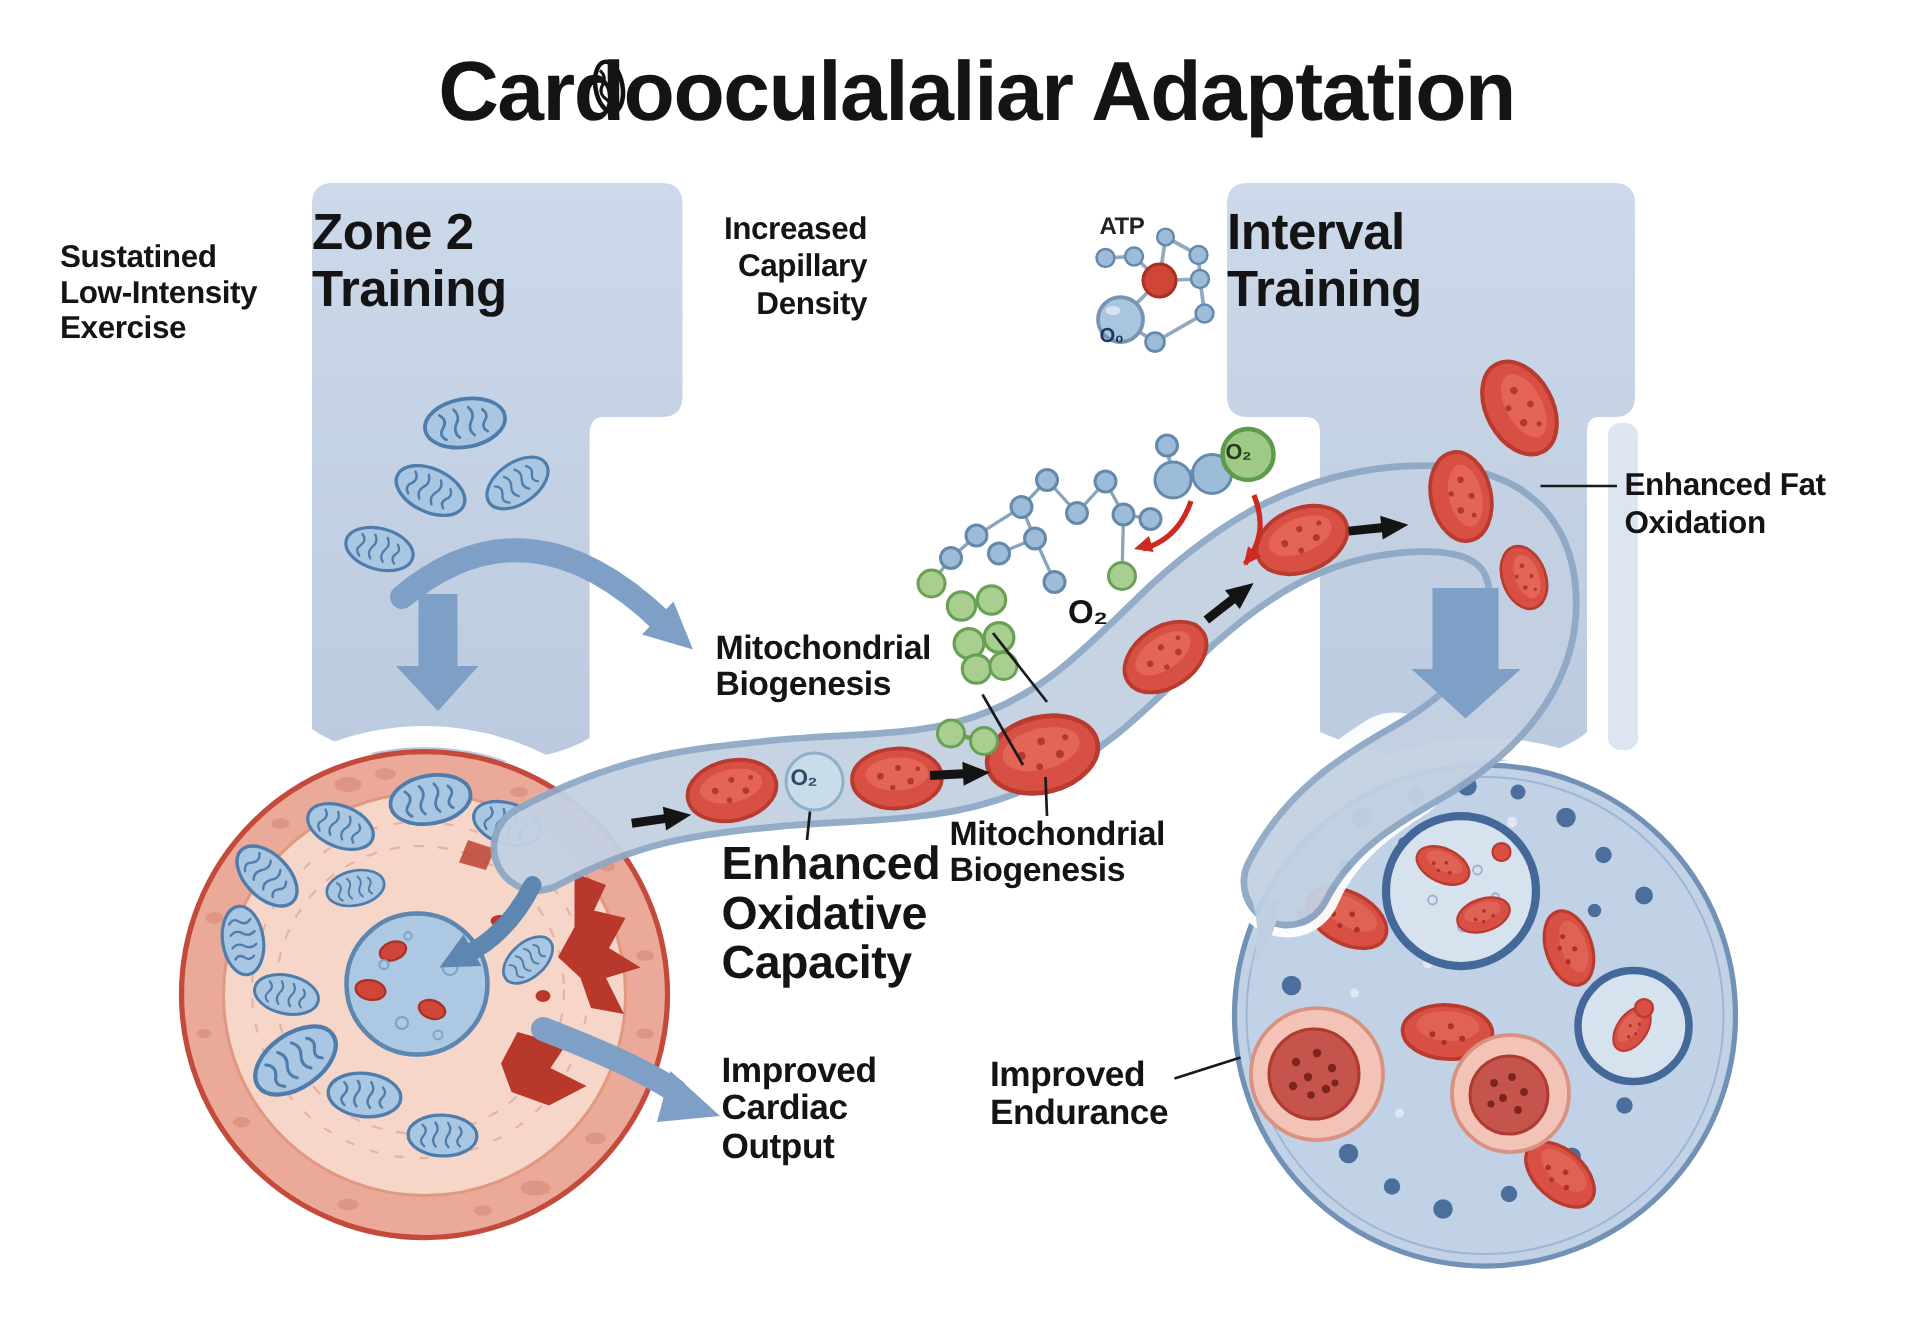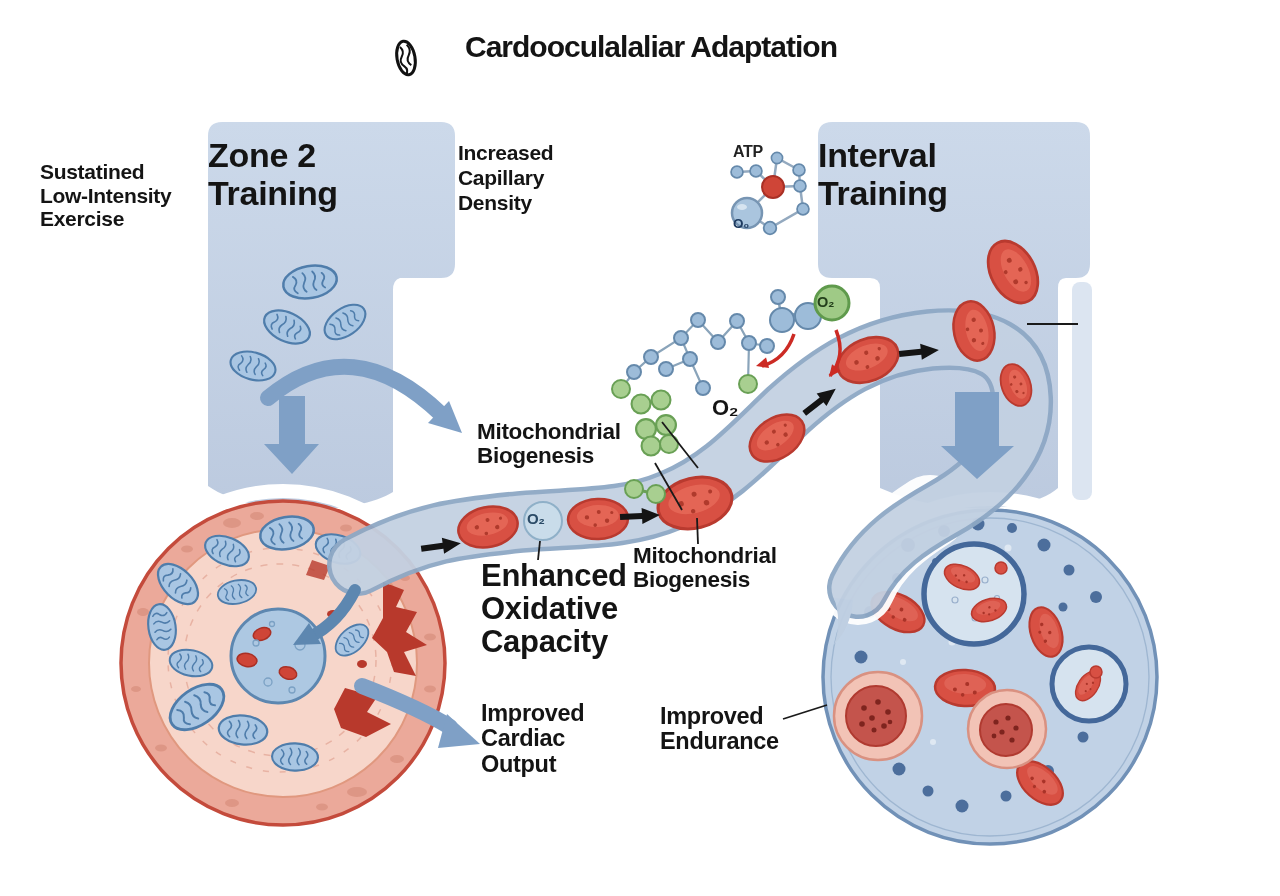--- a/index.html
+++ b/index.html
@@ -1,21 +1,21 @@
 <!DOCTYPE html>
 <html><head>
 <meta charset="utf-8">
 <style>
   html,body{margin:0;padding:0;background:#fff;}
   .stage{position:relative;width:1280px;height:896px;background:#ffffff;overflow:hidden;
          font-family:"Liberation Sans",sans-serif;}
   .stage svg.art{position:absolute;left:0;top:0;}
   .lbl{position:absolute;color:#141414;font-weight:700;white-space:pre-line;
        letter-spacing:-0.3px;line-height:1.12;}
-  .title{top:30px;left:0;width:100%;text-align:center;font-size:30px;font-weight:700;
+  .title{top:30px;left:0;width:100%;text-align:center;font-size:56px;font-weight:700;
          letter-spacing:-1px;padding-left:22px;box-sizing:border-box;}
   .ctr{text-align:left;}
   .small-mol{font-weight:700;}
 </style>
 </head>
 <body>
 
 <div class="stage">
 
 <svg class="art" width="1280" height="896" viewBox="0 0 1280 896">
@@ -327,40 +327,42 @@
 
 <div class="lbl title">Cardooculalaliar Adaptation</div>
 
 <div class="lbl ctr" style="left:40px;top:160px;width:145px;font-size:21px;">Sustatined
 Low-Intensity
 Exercise</div>
 
 <div class="lbl ctr" style="left:208px;top:136px;width:214px;font-size:34px;">Zone 2
 Training</div>
 
-<div class="lbl" style="left:458px;top:140px;width:120px;font-size:21px;line-height:1.2;">Increased
+<div class="lbl" style="left:458px;top:140px;width:120px;font-size:21px;line-height:1.2;text-align:right;">Increased
 Capillary
 Density</div>
 
 <div class="lbl ctr" style="left:818px;top:136px;width:272px;font-size:34px;">Interval
 Training</div>
 
 
 <div class="lbl" style="left:477px;top:420px;width:150px;font-size:22.5px;line-height:1.05;">Mitochondrial
 Biogenesis</div>
 
 <div class="lbl" style="left:712px;top:396px;font-size:22px;">O₂</div>
 
 <div class="lbl" style="left:481px;top:559px;width:110px;font-size:31px;line-height:1.07;">Enhanced
 Oxidative
 Capacity</div>
 
 <div class="lbl ctr" style="left:633px;top:544px;width:144px;font-size:22.5px;line-height:1.07;">Mitochondrial
 Biogenesis</div>
 
+<div class="lbl ctr" style="left:1083px;top:312px;width:135px;font-size:21px;line-height:1.17;">Enhanced Fat
+Oxidation</div>
 
 <div class="lbl" style="left:481px;top:701px;width:110px;font-size:23.5px;line-height:1.08;">Improved
 Cardiac
 Output</div>
 
 <div class="lbl ctr" style="left:660px;top:704px;width:125px;font-size:23.5px;line-height:1.08;">Improved
 Endurance</div>
 
 <div class="lbl small-mol" style="left:733px;top:143px;font-size:16px;font-weight:600;color:#222;">ATP</div>
 

